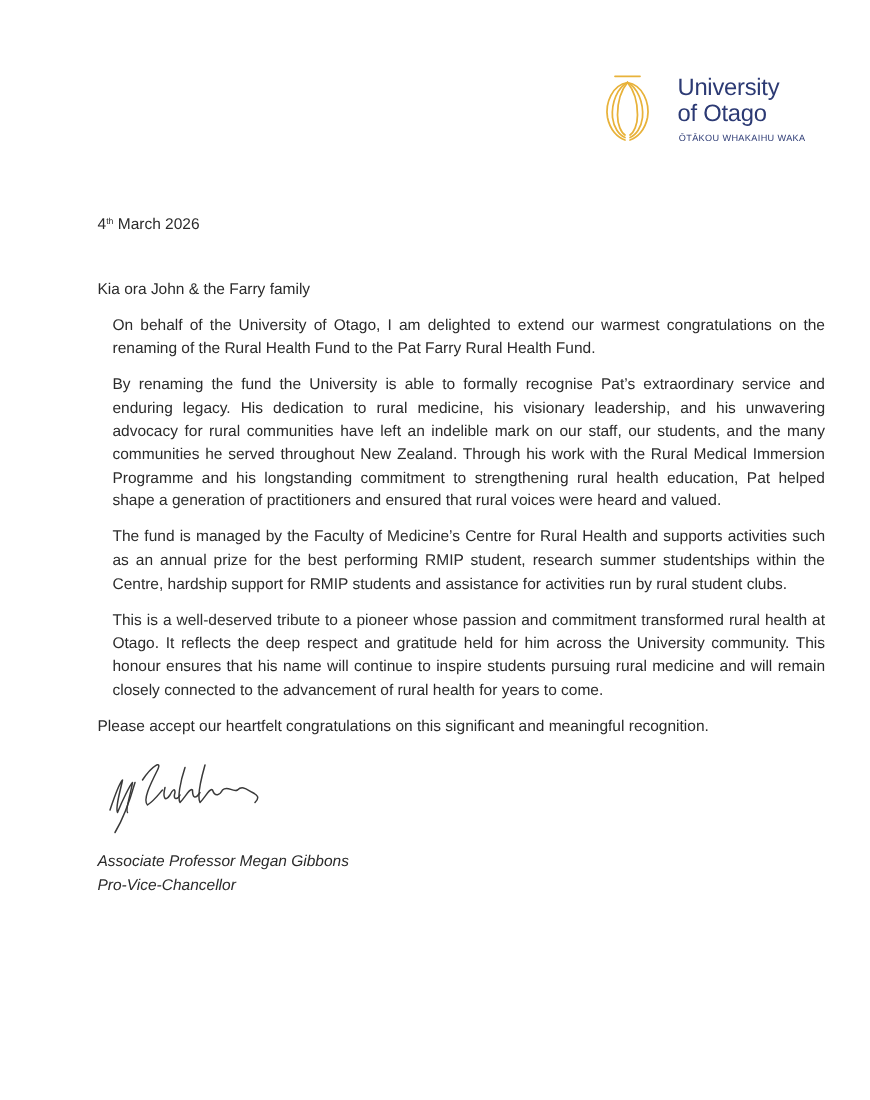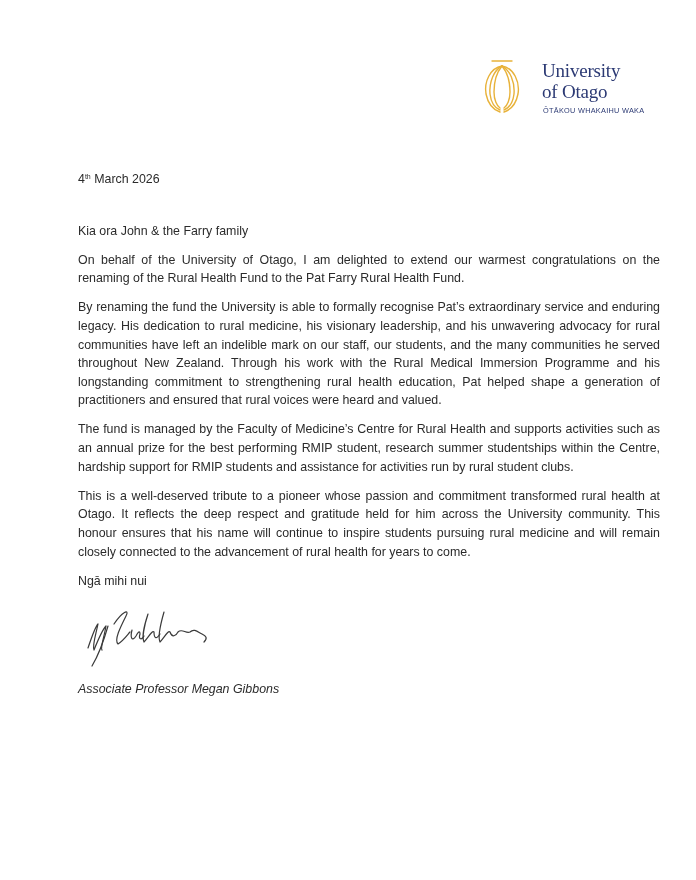--- a/index.html
+++ b/index.html
@@ -1,29 +1,29 @@
 <!DOCTYPE html>
 <html><head>
 <meta charset="utf-8">
 <style>
   html, body { margin: 0; padding: 0; background: #ffffff; }
   body { width: 696px; height: 880px; position: relative; overflow: hidden;
          font-family: "Liberation Sans", sans-serif; color: #2b2b2b; }
   .logo { position: absolute; left: 478px; top: 56px; width: 190px; height: 60px; }
   .logo-mark { position: absolute; left: 0; top: 2px; width: 56px; height: 56px; }
   .logo-text { position: absolute; left: 64px; top: 4px; color: #2c3a74;
-               font-family: Liberation Serif, serif; font-size: 19px; line-height: 21px; letter-spacing: -0.2px; }
+               font-family: Liberation Sans, sans-serif; font-size: 19px; line-height: 21px; letter-spacing: -0.2px; }
   .logo-tag { position: absolute; left: 65px; top: 50px; color: #2c3a74; font-size: 7.3px;
               letter-spacing: 0.3px; white-space: nowrap; text-align: right; }
   .letter { position: absolute; left: 78px; top: 170px; width: 582px;
             font-size: 12.4px; line-height: 18.6px; }
   .date { margin: 0 0 33px 0; }
   .date sup { font-size: 7px; vertical-align: 4px; line-height: 0; }
   p { margin: 0 0 10.5px 0; }
-  .j { text-align: justify; }
+  .j { text-align: justify; margin-left: 12px; }
   .signature { width: 160px; height: 66px; margin: 14px 0 10px 0; display: block; }
   .sig-block p { margin: 0; line-height: 18.4px; font-style: italic; }
 </style>
 </head>
 <body>
 
 <div class="logo">
   <svg class="logo-mark" viewBox="0 0 56 56">
     <g fill="none" stroke="#e8b23a" stroke-width="1.4" stroke-linecap="round">
       <line x1="14" y1="3" x2="34" y2="3"></line>
@@ -43,29 +43,30 @@
 </div>
 
 <div class="letter">
   <div class="date"><span>4</span><sup>th</sup><span> March 2026</span></div>
 
   <p>Kia ora John &amp; the Farry family</p>
   <p class="j">On behalf of the University of Otago, I am delighted to extend our warmest congratulations on the renaming of the Rural Health Fund to the Pat Farry Rural Health Fund.</p>
   <p class="j">By renaming the fund the University is able to formally recognise Pat’s extraordinary service and enduring legacy. His dedication to rural medicine, his visionary leadership, and his unwavering advocacy for rural communities have left an indelible mark on our staff, our students, and the many communities he served throughout New Zealand. Through his work with the Rural Medical Immersion Programme and his longstanding commitment to strengthening rural health education, Pat helped shape a generation of practitioners and ensured that rural voices were heard and valued.</p>
   <p class="j">The fund is managed by the Faculty of Medicine’s Centre for Rural Health and supports activities such as an annual prize for the best performing RMIP student, research summer studentships within the Centre, hardship support for RMIP students and assistance for activities run by rural student clubs.</p>
   <p class="j">This is a well-deserved tribute to a pioneer whose passion and commitment transformed rural health at Otago. It reflects the deep respect and gratitude held for him across the University community. This honour ensures that his name will continue to inspire students pursuing rural medicine and will remain closely connected to the advancement of rural health for years to come.</p>
-  <p>Ngā mihi nui</p>
+  <p>Please accept our heartfelt congratulations on this significant and meaningful recognition.</p>
 
   <svg class="signature" viewBox="0 0 160 66">
     <g fill="none" stroke="#3a3a3a" stroke-width="1.2" stroke-linecap="round" stroke-linejoin="round">
       <path d="M10 44 C14 32, 18 22, 20 20 C18 30, 14 42, 16 46 C20 36, 26 24, 28 22 C26 34, 22 44, 24 46"></path>
       <path d="M30 22 C26 36, 20 52, 14 62"></path>
       <path d="M36 20 C44 8, 52 4, 48 12 C42 24, 36 36, 40 40 C46 36, 50 30, 52 28"></path>
       <path d="M54 26 C52 34, 54 38, 58 32 C60 28, 62 26, 62 30 C60 36, 64 36, 66 32"></path>
       <path d="M70 10 C66 22, 64 34, 66 38 C70 34, 74 26, 76 28 C76 34, 78 36, 82 30"></path>
       <path d="M86 8 C82 22, 80 34, 82 38 C86 34, 90 26, 92 28 C94 34, 98 32, 100 28 C104 24, 108 30, 112 28 C116 24, 120 28, 124 30 C128 32, 130 34, 126 38"></path>
     </g>
   </svg>
 
   <div class="sig-block">
     <p>Associate Professor Megan Gibbons</p>
+    <p>Pro-Vice-Chancellor</p>
   </div>
 </div>
 
 </body></html>

